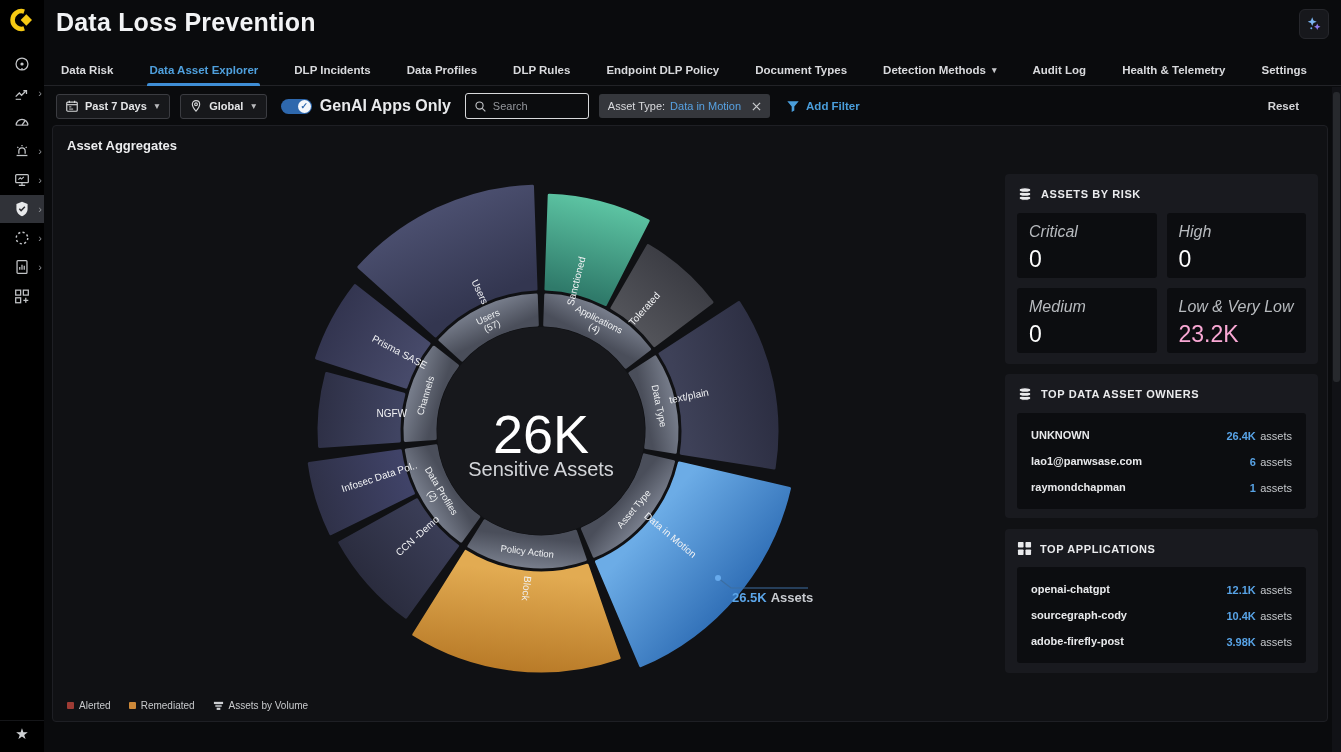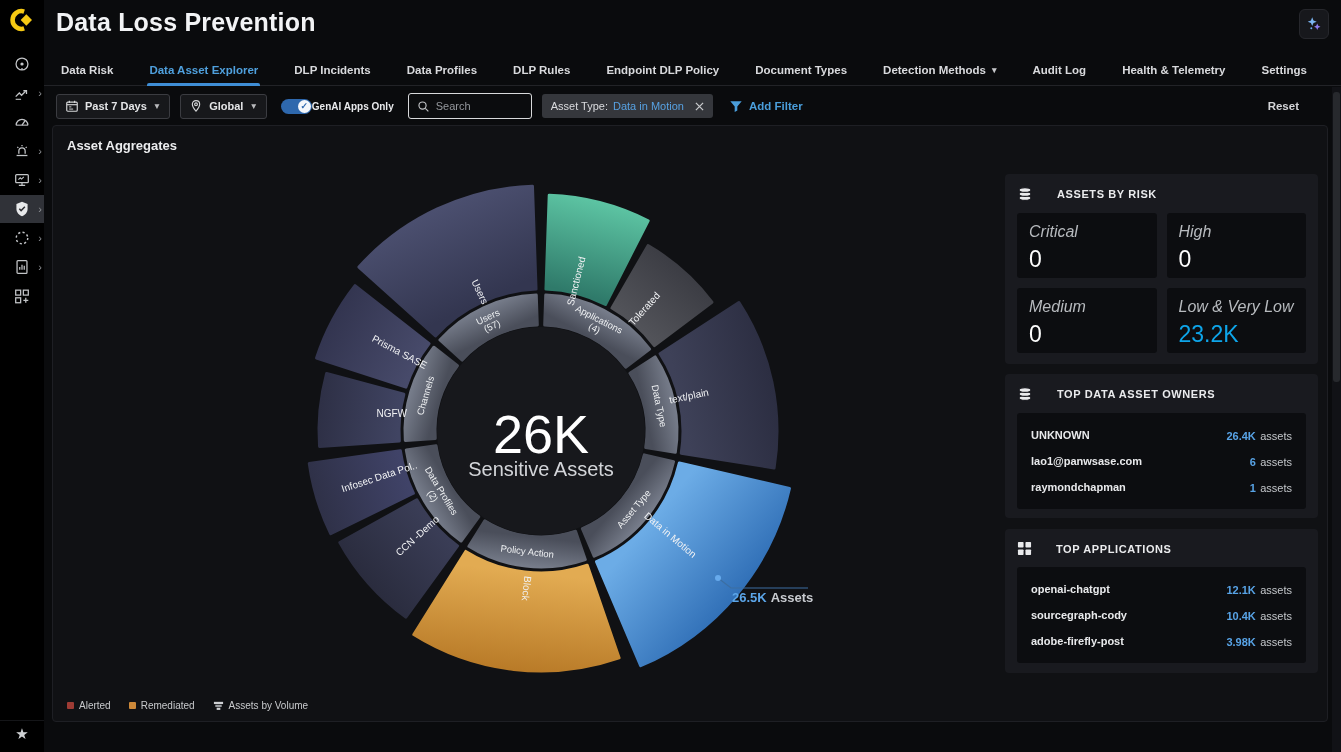--- a/index.html
+++ b/index.html
@@ -40,21 +40,21 @@
     display:flex; align-items:center; padding-left:12px; }
   .fbtn { height:25px; background:#17181b; border:1px solid #3b3c41; border-radius:3px;
     display:inline-flex; align-items:center; gap:6px; padding:0 8px; font-size:11px; font-weight:bold;
     color:#e4e5e7; cursor:pointer; }
   .fbtn .dd { font-size:8.5px; color:#b9babd; }
   .gap10 { margin-left:10px; }
   .toggle { margin-left:14px; width:31px; height:15px; border-radius:8px; background:#2e68ad;
     position:relative; cursor:pointer; }
   .toggle .knob { position:absolute; right:1px; top:1px; width:13px; height:13px; border-radius:50%;
     background:#f4f7fb; color:#2e68ad; font-size:9px; line-height:13px; text-align:center; font-weight:bold; }
-  .toggle-label { font-size:10px; font-weight:bold; color:#e9eaec; }
+  .toggle-label { margin-left:8px; font-size:16px; font-weight:bold; color:#e9eaec; }
   .search { margin-left:14px; width:124px; height:26px; background:#0b0c0e; border:1px solid #d8d9db;
     border-radius:3px; display:flex; align-items:center; gap:6px; padding:0 8px; }
   .search input { flex:1; min-width:0; background:transparent; border:0; outline:none;
     color:#e0e1e3; font-size:11px; font-family:"Liberation Sans", sans-serif; }
   .search input::placeholder { color:#94979c; }
   .chip { margin-left:10px; height:24px; background:#35373c; border-radius:3px;
     display:flex; align-items:center; gap:5px; padding:0 9px; }
   .chip-label { font-size:11px; color:#dadbde; }
   .chip-value { font-size:11px; color:#57a1e1; }
   .chip-x { margin-left:6px; cursor:pointer; display:flex; align-items:center; }
@@ -66,27 +66,27 @@
   .panel { position:absolute; left:52px; top:125px; width:1276px; height:597px;
     background:#101114; border:1px solid #1e1f24; border-radius:4px;padding-left:24px; }
   .panel-title { position:absolute; left:14px; top:12px; font-size:13px; font-weight:bold; color:#ecedef; }
   #sunburst-svg { position:absolute; left:180px; top:8px; }
 
   
   .card { position:absolute; left:952px; width:313px; background:#191a1f; border-radius:4px; padding:12px; }
   .card1 { top:48px;  height:190px; }
   .card2 { top:248px; height:144px; }
   .card3 { top:403px; height:144px; }
-  .card-head { display:flex; align-items:center; gap:24px; }
+  .card-head { display:flex; align-items:center; gap:8px; }
   .card-title { font-size:11px; font-weight:bold; letter-spacing:.6px; color:#eaebed; }
   .risk-grid { margin-top:11px; display:grid; grid-template-columns:1fr 1fr; gap:10px; }
   .risk-tile { background:#0c0d10; border-radius:3px; height:65px; padding:10px 12px; }
   .risk-label { font-size:16px; color:#b7babe;font-style:italic; }
   .risk-value { font-size:23px; color:#fdfdfd; margin-top:5px; }
-  .risk-value.accent { color:#0ea5e9; }
+  .risk-value.accent { color:#f9a8d4; }
   .list-tile { margin-top:11px; background:#0c0d10; border-radius:3px; padding:9px 14px; }
   .list-row { height:26px; display:flex; align-items:center; justify-content:space-between; }
   .row-name { font-size:11px; font-weight:bold; color:#e9eaec; }
   .row-count { font-size:11px; font-weight:bold; color:#58a3e6; cursor:pointer; }
   .row-suffix { font-size:11px; color:#c4c7cb; font-weight:normal; }
 
   
   .legend { position:absolute; left:14px; bottom:10px; display:flex; align-items:center; gap:18px; }
   .legend-item { display:flex; align-items:center; gap:5px; }
   .legend-swatch { width:7px; height:7px; border-radius:1px; }

